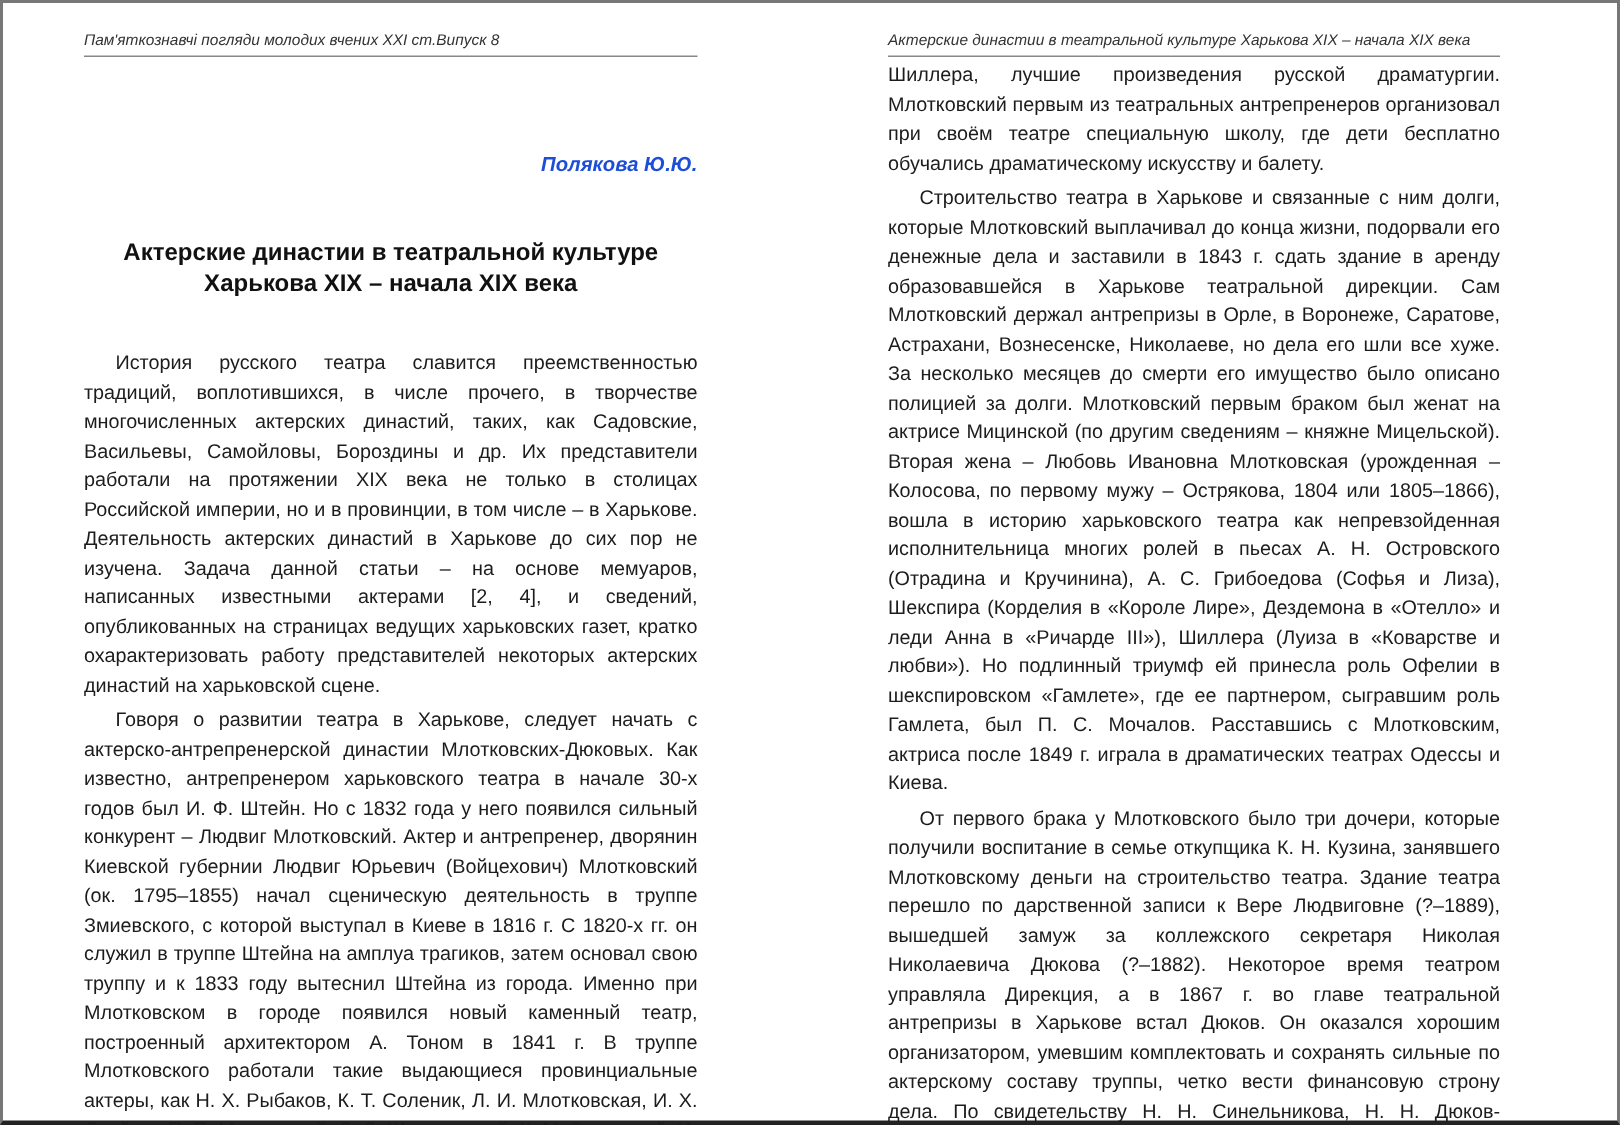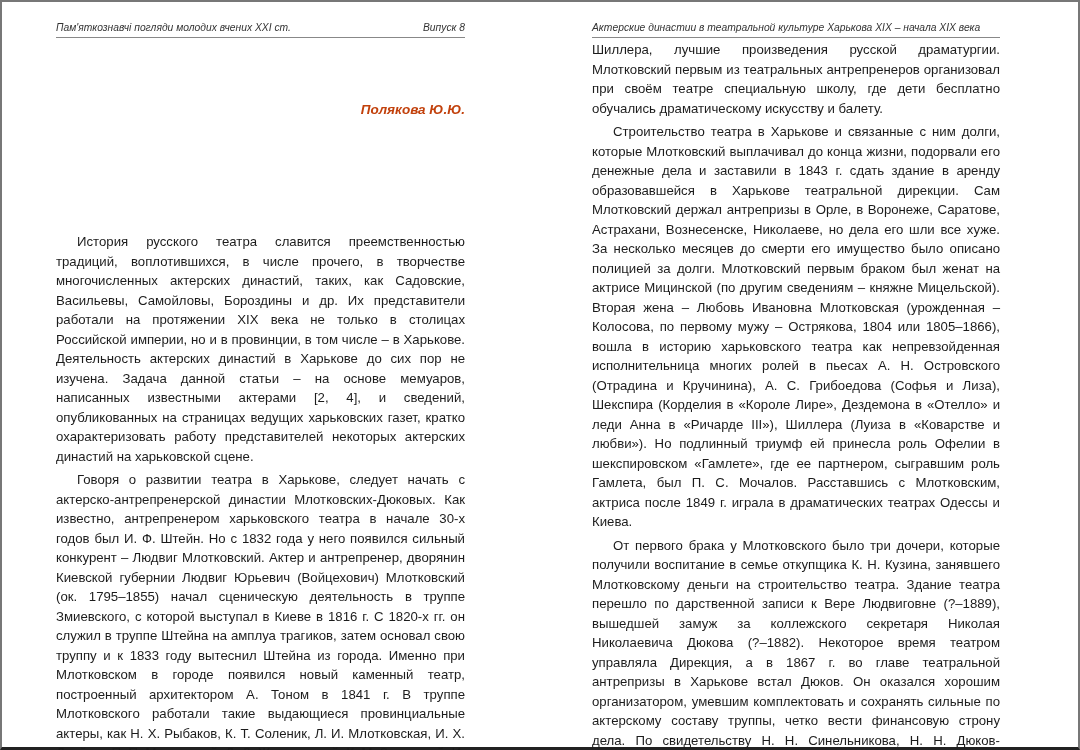--- a/index.html
+++ b/index.html
@@ -9,27 +9,27 @@
       position: absolute; left: 0; top: 0; width: 1080px; height: 750px;
       border-top: 2px solid #777; border-left: 2px solid #777; border-right: 2px solid #777; border-bottom: 3px solid #222;
     }
     .page { position: absolute; top: 0; height: 750px; }
     .page.left { left: 0; width: 540px; }
     .page.right { left: 540px; width: 540px; }
     .running-head {
       position: absolute; top: 20px; height: 18px;
       font-style: italic; font-size: 10.3px; color: #333;
       border-bottom: 1.5px solid #888; padding-bottom: 4px;
-      display: flex; justify-content: space-between; align-items: flex-end;
+      display: flex; align-items: flex-end;
     }
     .left .running-head { left: 56px; width: 409px; }
     .right .running-head { left: 52px; width: 408px; justify-content: flex-start; }
     .author {
       position: absolute; top: 102px; right: 75px;
-      font-weight: bold; font-style: italic; font-size: 13.5px; color: #c2410c;
+      font-weight: bold; font-style: italic; font-size: 13.5px; color: #1d4ed8;
     }
     .title {
       position: absolute; top: 158px; left: 56px; width: 409px;
       text-align: center; font-weight: bold; font-size: 16px; line-height: 21px; color: #111;
     }
     .body-text {
       position: absolute; font-size: 13.2px; line-height: 19.5px; text-align: justify; color: #1c1c1c;
       hyphens: manual;
     }
     .left .body-text { left: 56px; width: 409px; top: 232px; }
@@ -44,20 +44,24 @@
 <body>
 
 <div class="frame"></div>
 
 <div class="page left">
   <div class="running-head">
     <span>Пам'яткознавчі погляди молодих вчених XXI ст.</span>
     <span>Випуск 8</span>
   </div>
   <div class="author">Полякова Ю.Ю.</div>
+  <div class="title">
+    <div>Актерские династии в театральной культуре</div>
+    <div>Харькова XIX – начала XIX века</div>
+  </div>
   <div class="body-text">
     <p>История русского театра славится преемственностью традиций, во­плотившихся, в числе прочего, в творчестве многочисленных актерских династий, таких, как Садовские, Васильевы, Самойловы, Бороздины и др. Их представители работали на протяжении XIX века не только в столицах Российской империи, но и в провинции, в том числе – в Харькове. Деятельность актерских династий в Харькове до сих пор не изучена. Задача данной статьи – на основе мемуаров, написанных из­вестными актерами [2, 4], и сведений, опубликованных на страницах ведущих харьковских газет, кратко охарактеризовать работу предста­вителей некоторых актерских династий на харьковской сцене.</p>
     <p>Говоря о развитии театра в Харькове, следует начать с актерско-ан­трепренерской династии Млотковских-Дюковых. Как известно, антре­пренером харьковского театра в начале 30-х годов был И. Ф. Штейн. Но с 1832 года у него появился сильный конкурент – Людвиг Млотковский. Актер и антрепренер, дворянин Киевской губернии Людвиг Юрьевич (Войцехович) Млотковский (ок. 1795–1855) начал сценическую дея­тельность в труппе Змиевского, с которой выступал в Киеве в 1816 г. С 1820-х гг. он служил в труппе Штейна на амплуа трагиков, затем осно­вал свою труппу и к 1833 году вытеснил Штейна из города. Именно при Млотковском в городе появился новый каменный театр, построенный архитектором А. Тоном в 1841 г. В труппе Млотковского работали такие выдающиеся провинциальные актеры, как Н. Х. Рыбаков, К. Т. Соле­ник, Л. И. Млотковская, И. Х. Дрейсиг, П. П. Микульский, Д. Д. Журахов­ский, К. М. Зелинский, И. И. Лавров (Барсуков) и др. [3, с. 166–177]. Сам Млотковский, будучи антрепренером, продолжал выступать в операх и драмах: пел как в классическом репертуаре, и в комических операх, в том числе и украинских (например, партию Чупруна в «Москале-чарив­нике» Котляревского), играл в трагедиях («Эдип в Афинах», «Фингал» Озерова), мелодрамах, комедиях. Театр Млотковского считался одним из лучших в провинции. В репертуаре значились пьесы Шекспира,</p>
   </div>
   <div class="folio">124</div>
 </div>
 
 <div class="page right">
   <div class="running-head">
     <span>Актерские династии в театральной культуре Харькова XIX – начала XIX века</span>

